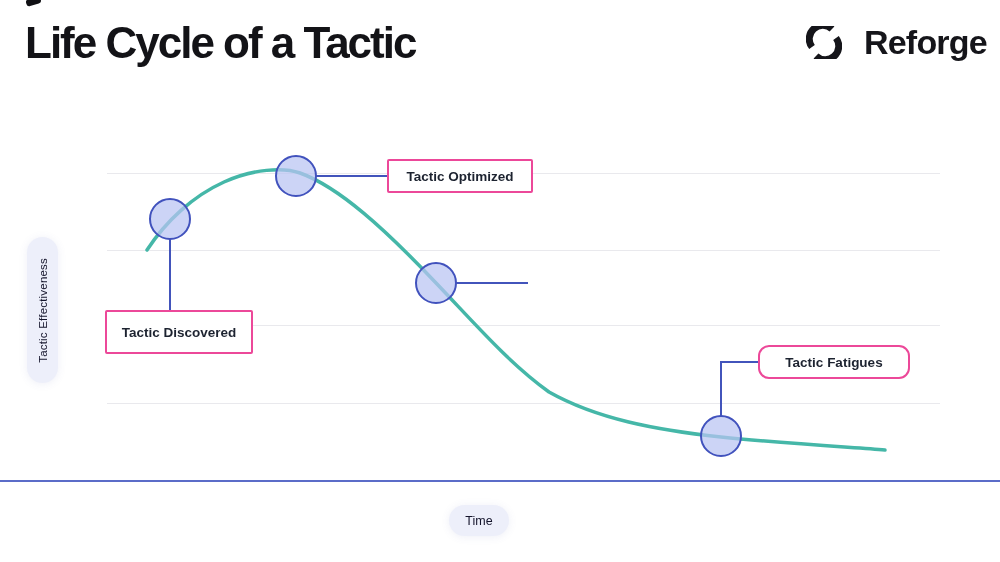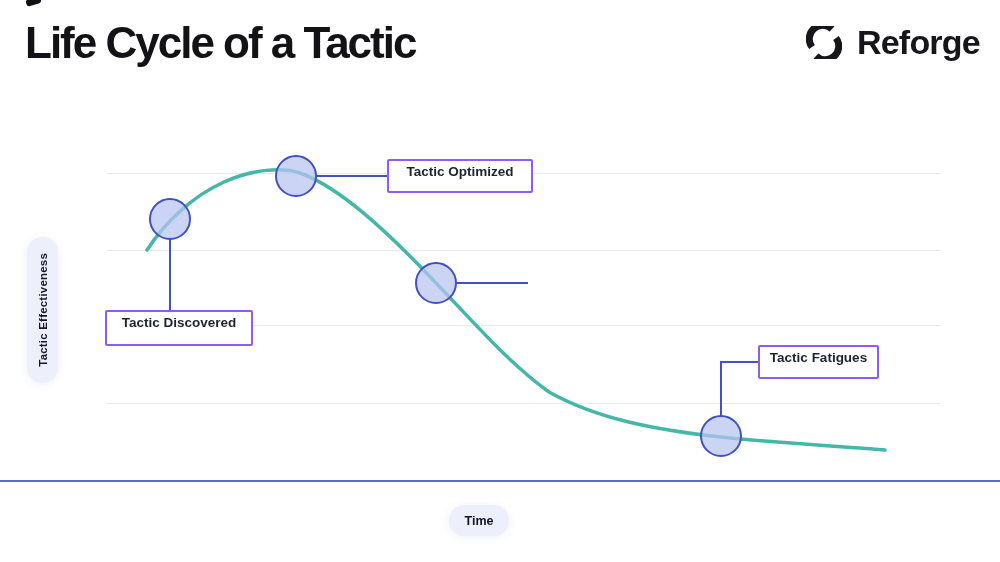--- a/index.html
+++ b/index.html
@@ -17,21 +17,21 @@
     position: absolute; left: 25px; top: 18px;
     font-size: 44px; font-weight: 700; letter-spacing: -2px;
     color: #131317; white-space: nowrap;
   }
   .top-artifact {
     position: absolute; left: 26px; top: -2px; width: 15px; height: 7px;
     background: #101014; border-radius: 3px; transform: rotate(-16deg);
   }
   .brand {
     position: absolute; left: 806px; top: 22px; height: 40px;
-    display: flex; align-items: center; gap: 15px;
+    display: flex; align-items: center; gap: 22px;
   }
   .brand-mark { width: 36px; height: 33px; display: block; }
   .brand-name {
     font-size: 34px; font-weight: 600; letter-spacing: -0.8px;
     color: #15151a; line-height: 1;
   }
 
   
   .gridline {
     position: absolute; left: 107px; width: 833px; height: 1px;
@@ -51,36 +51,36 @@
     background: rgba(184, 196, 242, 0.72);
     border: 2px solid #4152bd; box-sizing: border-box;
   }
 
   
   .connector { position: absolute; background: #4254bb; }
 
   
   .callout {
     position: absolute; box-sizing: border-box;
-    background: #ffffff; border: 2px solid #8b5cf6; border-radius: 2px;
-    display: flex; justify-content: center;
+    background: #ffffff; border: 2px solid #ec4899; border-radius: 2px;
+    display: flex; align-items: center; justify-content: center;
     text-align: center;
     font-size: 13.5px; font-weight: 700; color: #1d2330;
     line-height: 17px; padding: 2px 6px;
   }
-  .callout-1 { left: 105px; top: 310px; width: 148px; height: 36px; }
+  .callout-1 { left: 105px; top: 310px; width: 148px; height: 44px; }
   .callout-2 { left: 387px; top: 159px; width: 146px; height: 34px; }
   .callout-3 { left: 527px; top: 261px; width: 123px; height: 46px; }
-  .callout-4 { left: 758px; top: 345px; width: 121px; height: 34px; }
+  .callout-4 { left: 758px; top: 345px; width: 152px; height: 34px; border-radius: 11px; }
 
   
   .pill {
     position: absolute; background: #edeffa; border-radius: 16px;
     display: flex; align-items: center; justify-content: center;
-    font-weight: 700; color: #14142b;
+    font-weight: 400; color: #14142b;
     box-shadow: 0 1px 8px rgba(90, 100, 180, 0.10);
   }
   .pill-y {
     left: 27px; top: 237px; width: 31px; height: 146px;
     font-size: 11.5px;
   }
   .pill-y .vtext {
     writing-mode: vertical-rl; transform: rotate(180deg);
     letter-spacing: 0.2px; white-space: nowrap;
   }

